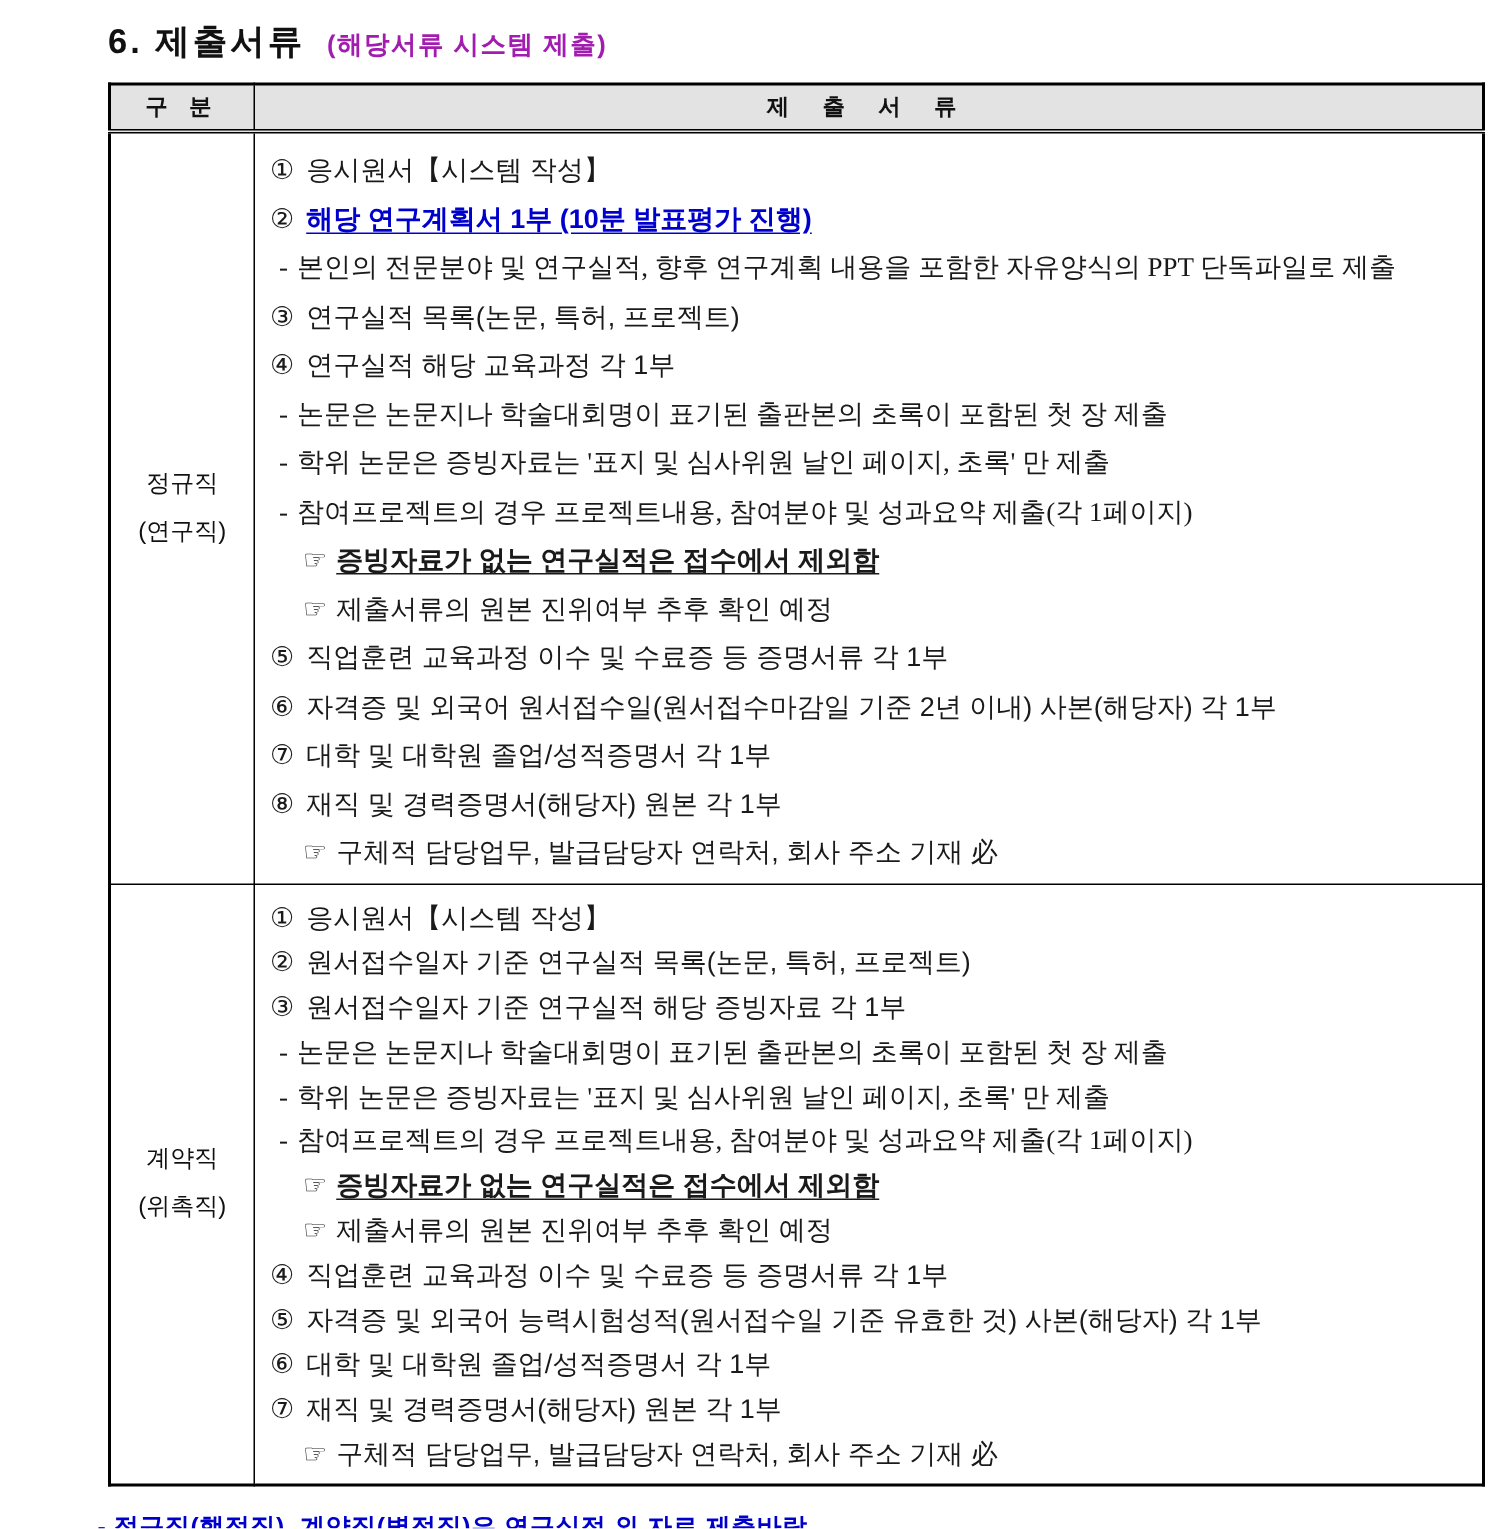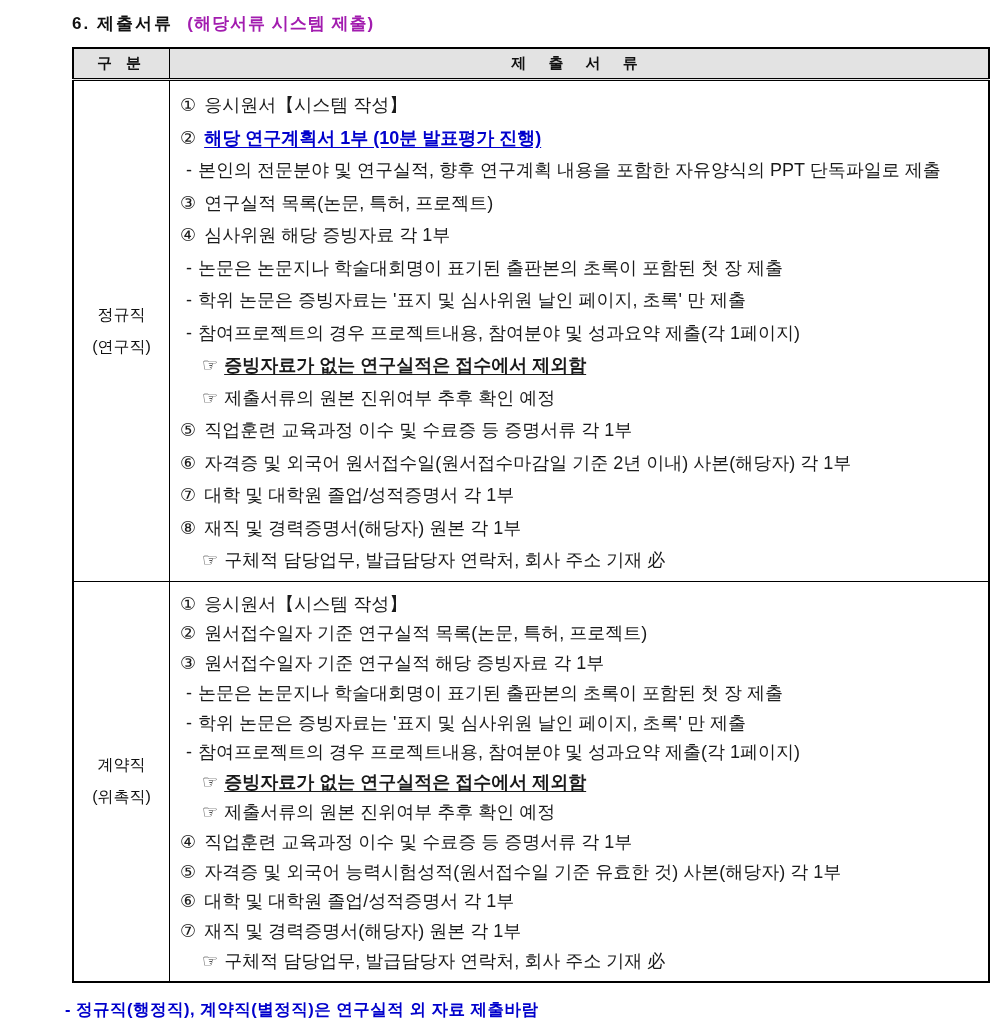--- a/index.html
+++ b/index.html
@@ -18,21 +18,21 @@
   }
   .content {
     padding: 10px 0 0 72px;
   }
   
   .title-line {
     margin: 2px 0 12px 0;
     white-space: nowrap;
   }
   .title-main {
-    font-size: 17px;
+    font-size: 23px;
     font-weight: bold;
     color: #111111;
     letter-spacing: 2px;
   }
   .title-sub {
     font-size: 17px;
     font-weight: bold;
     color: #a21caf;
     margin-left: 10px;
     letter-spacing: 1px;
@@ -71,21 +71,21 @@
   }
   .line {
     white-space: nowrap;
     font-size: 18px;
     color: #1a1a1a;
   }
   tr.row-0 .line { line-height: 32.5px; }
   tr.row-1 .line { line-height: 29.8px; }
   .line.num { padding-left: 6px; }
   .line.num-blue { padding-left: 6px; }
-  .line.dash { padding-left: 12px; }
+  .line.dash { padding-left: 12px; font-family: Liberation Serif, serif; }
   .line.pointer, .line.pointer-strong { padding-left: 28px; }
   .line .marker { margin-right: 8px; }
   .line.dash .marker { margin-right: 6px; }
   .line.pointer .marker, .line.pointer-strong .marker { margin-right: 6px; }
   .line.num-blue .text {
     color: #0000cc;
     font-weight: bold;
     text-decoration: underline;
     text-underline-offset: 3px;
   }
@@ -127,21 +127,21 @@
       <tr class="row-0">
             <td class="label-cell">
               <div>정규직</div>
               <div>(연구직)</div>
             </td>
             <td class="content-cell">
               <div class="line num"><span class="marker">①</span><span class="text">응시원서【시스템 작성】</span></div>
               <div class="line num-blue"><span class="marker">②</span><span class="text">해당 연구계획서 1부 (10분 발표평가 진행)</span></div>
               <div class="line dash"><span class="marker">-</span><span class="text">본인의 전문분야 및 연구실적, 향후 연구계획 내용을 포함한 자유양식의 PPT 단독파일로 제출</span></div>
               <div class="line num"><span class="marker">③</span><span class="text">연구실적 목록(논문, 특허, 프로젝트)</span></div>
-              <div class="line num"><span class="marker">④</span><span class="text">심사위원 해당 증빙자료 각 1부</span></div>
+              <div class="line num"><span class="marker">④</span><span class="text">연구실적 해당 교육과정 각 1부</span></div>
               <div class="line dash"><span class="marker">-</span><span class="text">논문은 논문지나 학술대회명이 표기된 출판본의 초록이 포함된 첫 장 제출</span></div>
               <div class="line dash"><span class="marker">-</span><span class="text">학위 논문은 증빙자료는 '표지 및 심사위원 날인 페이지, 초록' 만 제출</span></div>
               <div class="line dash"><span class="marker">-</span><span class="text">참여프로젝트의 경우 프로젝트내용, 참여분야 및 성과요약 제출(각 1페이지)</span></div>
               <div class="line pointer-strong"><span class="marker">☞</span><span class="text">증빙자료가 없는 연구실적은 접수에서 제외함</span></div>
               <div class="line pointer"><span class="marker">☞</span><span class="text">제출서류의 원본 진위여부 추후 확인 예정</span></div>
               <div class="line num"><span class="marker">⑤</span><span class="text">직업훈련 교육과정 이수 및 수료증 등 증명서류 각 1부</span></div>
               <div class="line num"><span class="marker">⑥</span><span class="text">자격증 및 외국어 원서접수일(원서접수마감일 기준 2년 이내) 사본(해당자) 각 1부</span></div>
               <div class="line num"><span class="marker">⑦</span><span class="text">대학 및 대학원 졸업/성적증명서 각 1부</span></div>
               <div class="line num"><span class="marker">⑧</span><span class="text">재직 및 경력증명서(해당자) 원본 각 1부</span></div>
               <div class="line pointer"><span class="marker">☞</span><span class="text">구체적 담당업무, 발급담당자 연락처, 회사 주소 기재 必</span></div>

